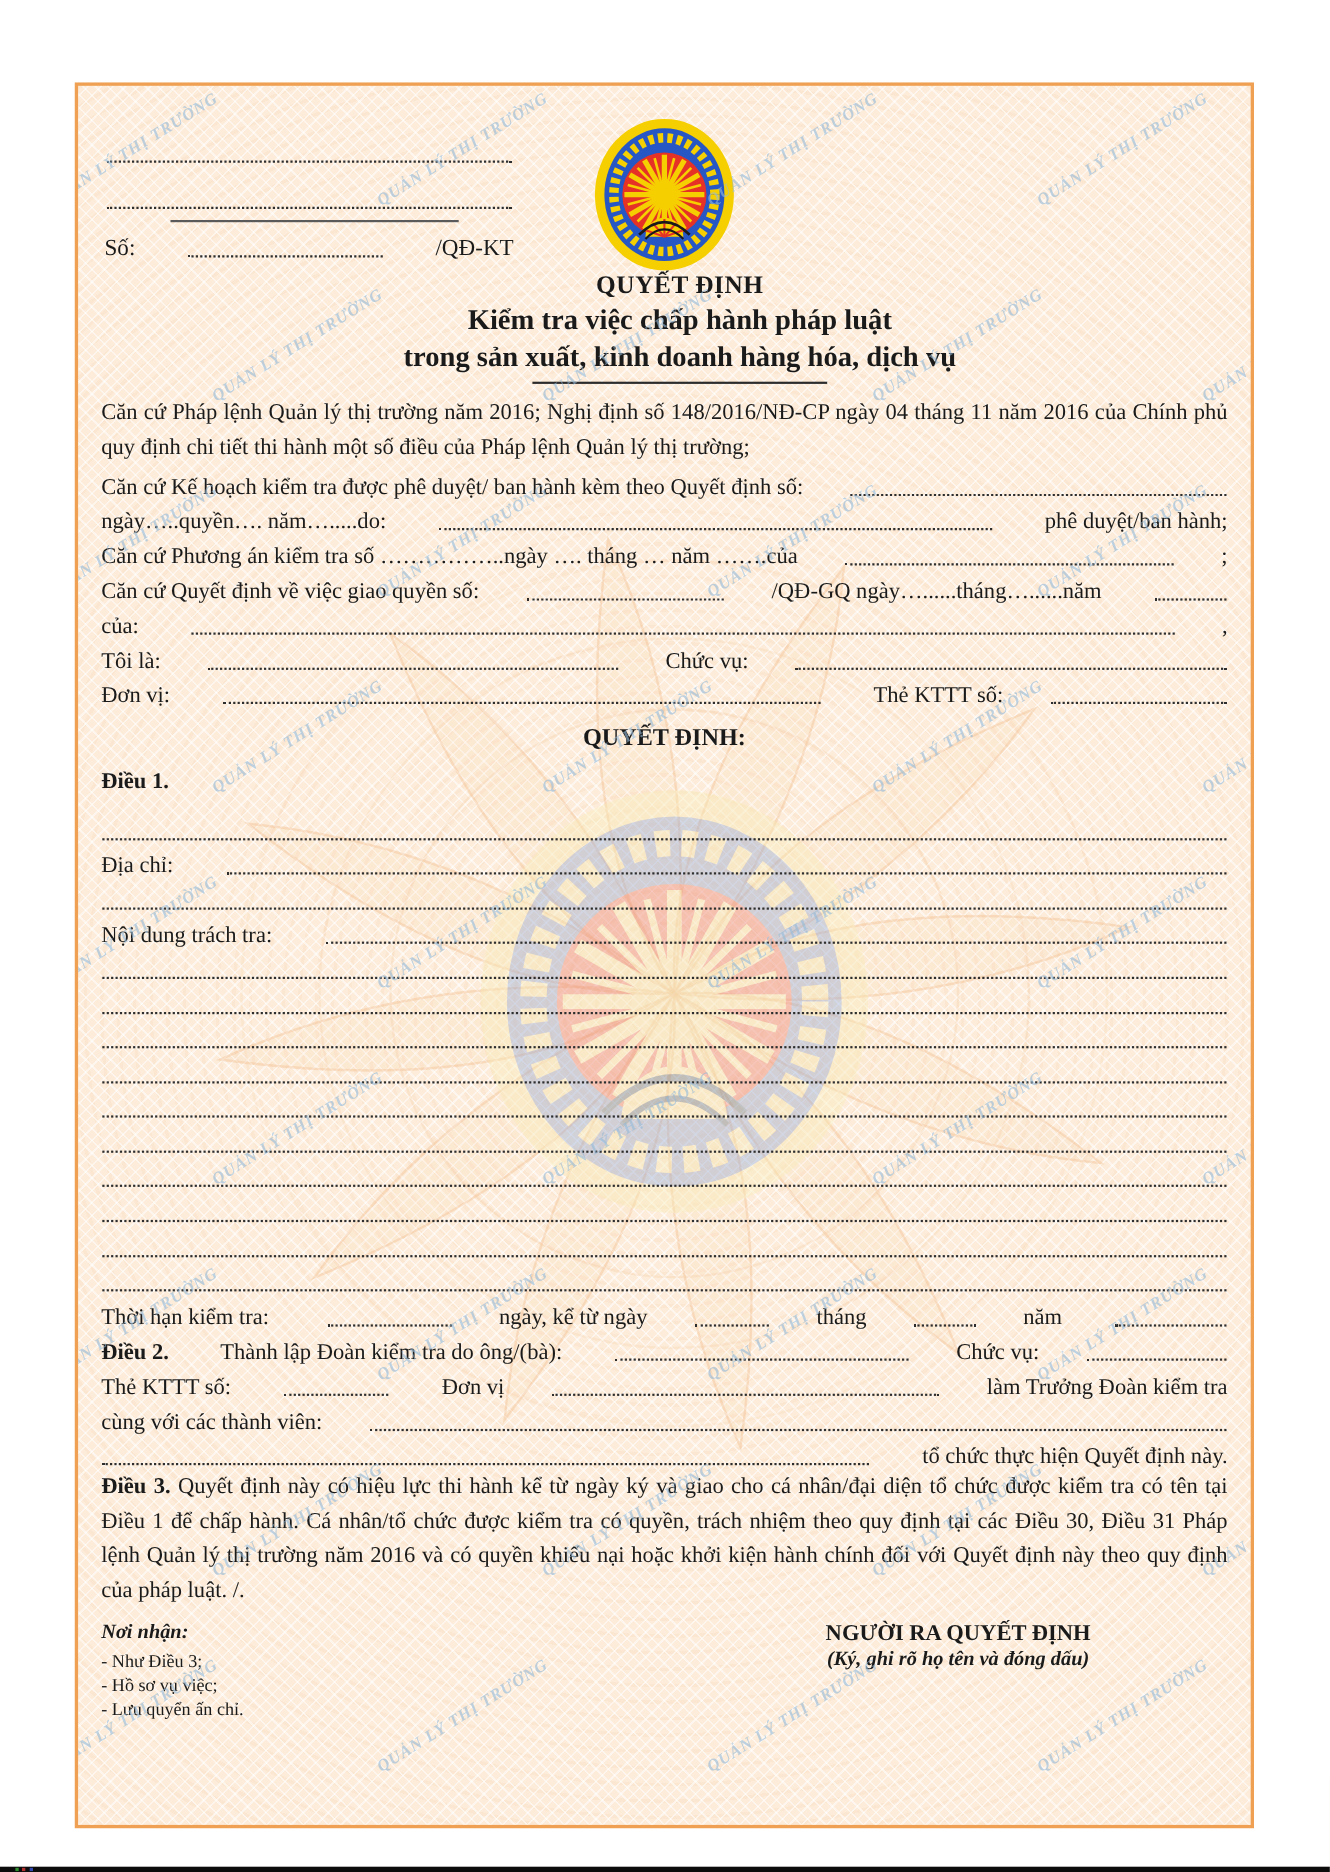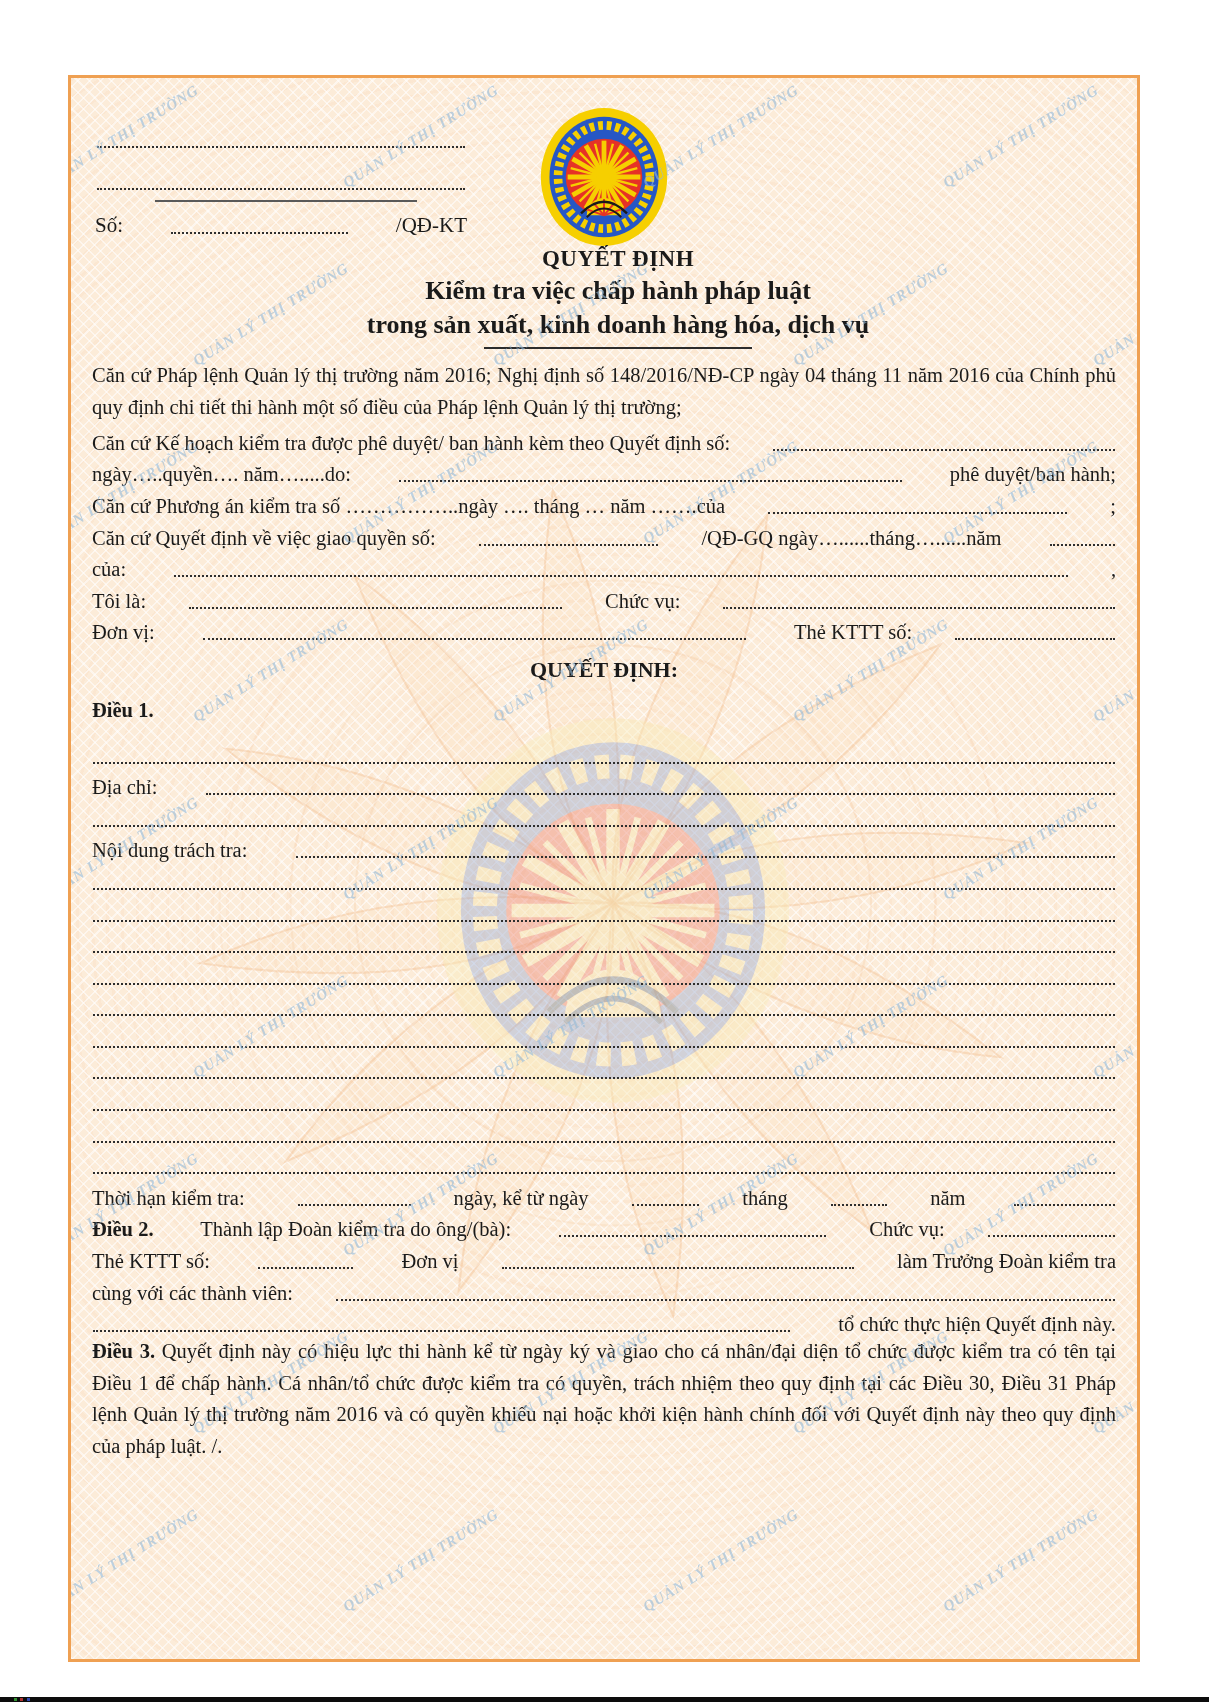--- a/index.html
+++ b/index.html
@@ -312,20 +312,34 @@
         <span class="seg">cùng với các thành viên:</span>
         <span class="leader" style="flex-grow: 1;"></span>
       </div>
       <div class="row">
         <span class="leader" style="flex-grow: 2.2;"></span>
         <span class="seg"> tổ chức thực hiện Quyết định này.</span>
       </div>
       <div class="para"><span class="b">Điều 3.</span><span class=""> Quyết định này có hiệu lực thi hành kể từ ngày ký và giao cho cá nhân/đại diện tổ chức được kiểm tra có tên tại Điều 1 để chấp hành. Cá nhân/tổ chức được kiểm tra có quyền, trách nhiệm theo quy định tại các Điều 30, Điều 31 Pháp lệnh Quản lý thị trường năm 2016 và có quyền khiếu nại hoặc khởi kiện hành chính đối với Quyết định này theo quy định của pháp luật. /.</span></div>
     </div>
 
+  <div class="footer">
+    <div class="recips">
+      <div class="recips-title">Nơi nhận:</div>
+      <div id="recip-list">
+          <div class="recip-item">- Như Điều 3;</div>
+          <div class="recip-item">- Hồ sơ vụ việc;</div>
+          <div class="recip-item">- Lưu quyển ấn chỉ.</div>
+        </div>
+    </div>
+    <div class="signer">
+      <div class="signer-title">NGƯỜI RA QUYẾT ĐỊNH</div>
+      <div class="signer-note">(Ký, ghi rõ họ tên và đóng dấu)</div>
+    </div>
+  </div>
 <span class="wm-text" style="left: -40px; top: 50px;">QUẢN LÝ THỊ TRƯỜNG</span>
     <span class="wm-text" style="left: 260px; top: 50px;">QUẢN LÝ THỊ TRƯỜNG</span>
     <span class="wm-text" style="left: 560px; top: 50px;">QUẢN LÝ THỊ TRƯỜNG</span>
     <span class="wm-text" style="left: 860px; top: 50px;">QUẢN LÝ THỊ TRƯỜNG</span>
     <span class="wm-text" style="left: 110px; top: 228px;">QUẢN LÝ THỊ TRƯỜNG</span>
     <span class="wm-text" style="left: 410px; top: 228px;">QUẢN LÝ THỊ TRƯỜNG</span>
     <span class="wm-text" style="left: 710px; top: 228px;">QUẢN LÝ THỊ TRƯỜNG</span>
     <span class="wm-text" style="left: 1010px; top: 228px;">QUẢN LÝ THỊ TRƯỜNG</span>
     <span class="wm-text" style="left: -40px; top: 406px;">QUẢN LÝ THỊ TRƯỜNG</span>
     <span class="wm-text" style="left: 260px; top: 406px;">QUẢN LÝ THỊ TRƯỜNG</span>

